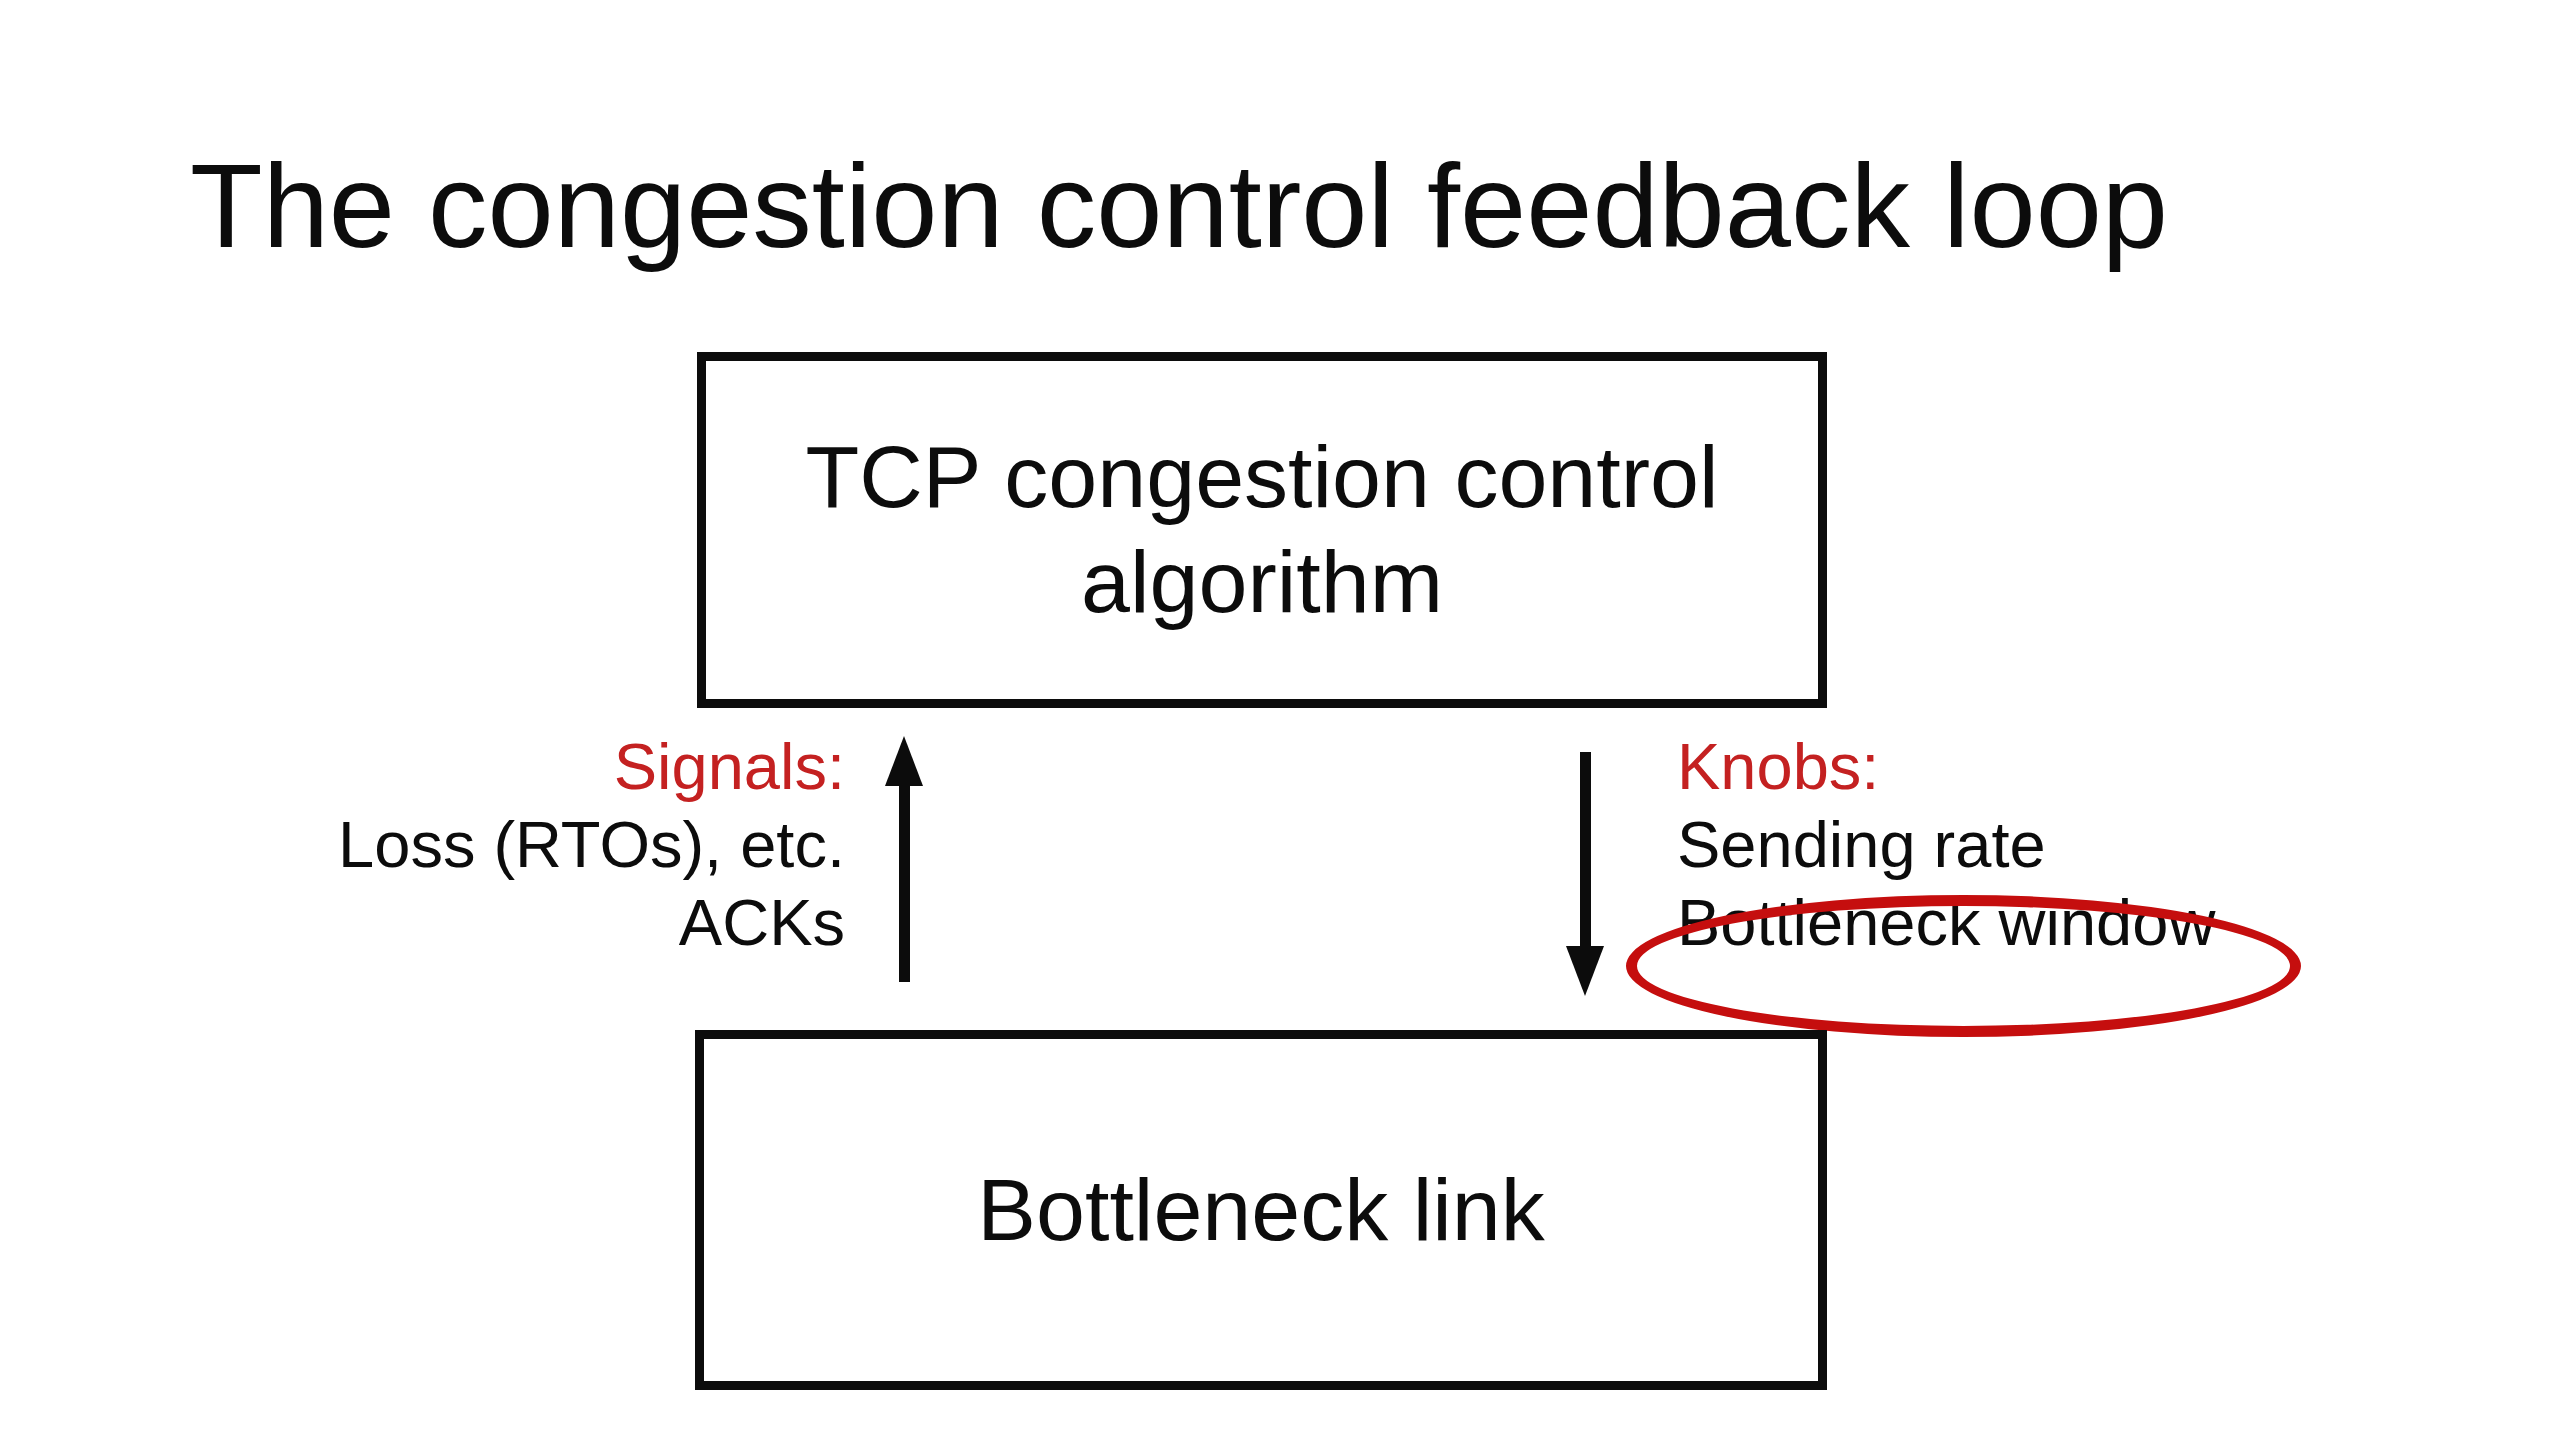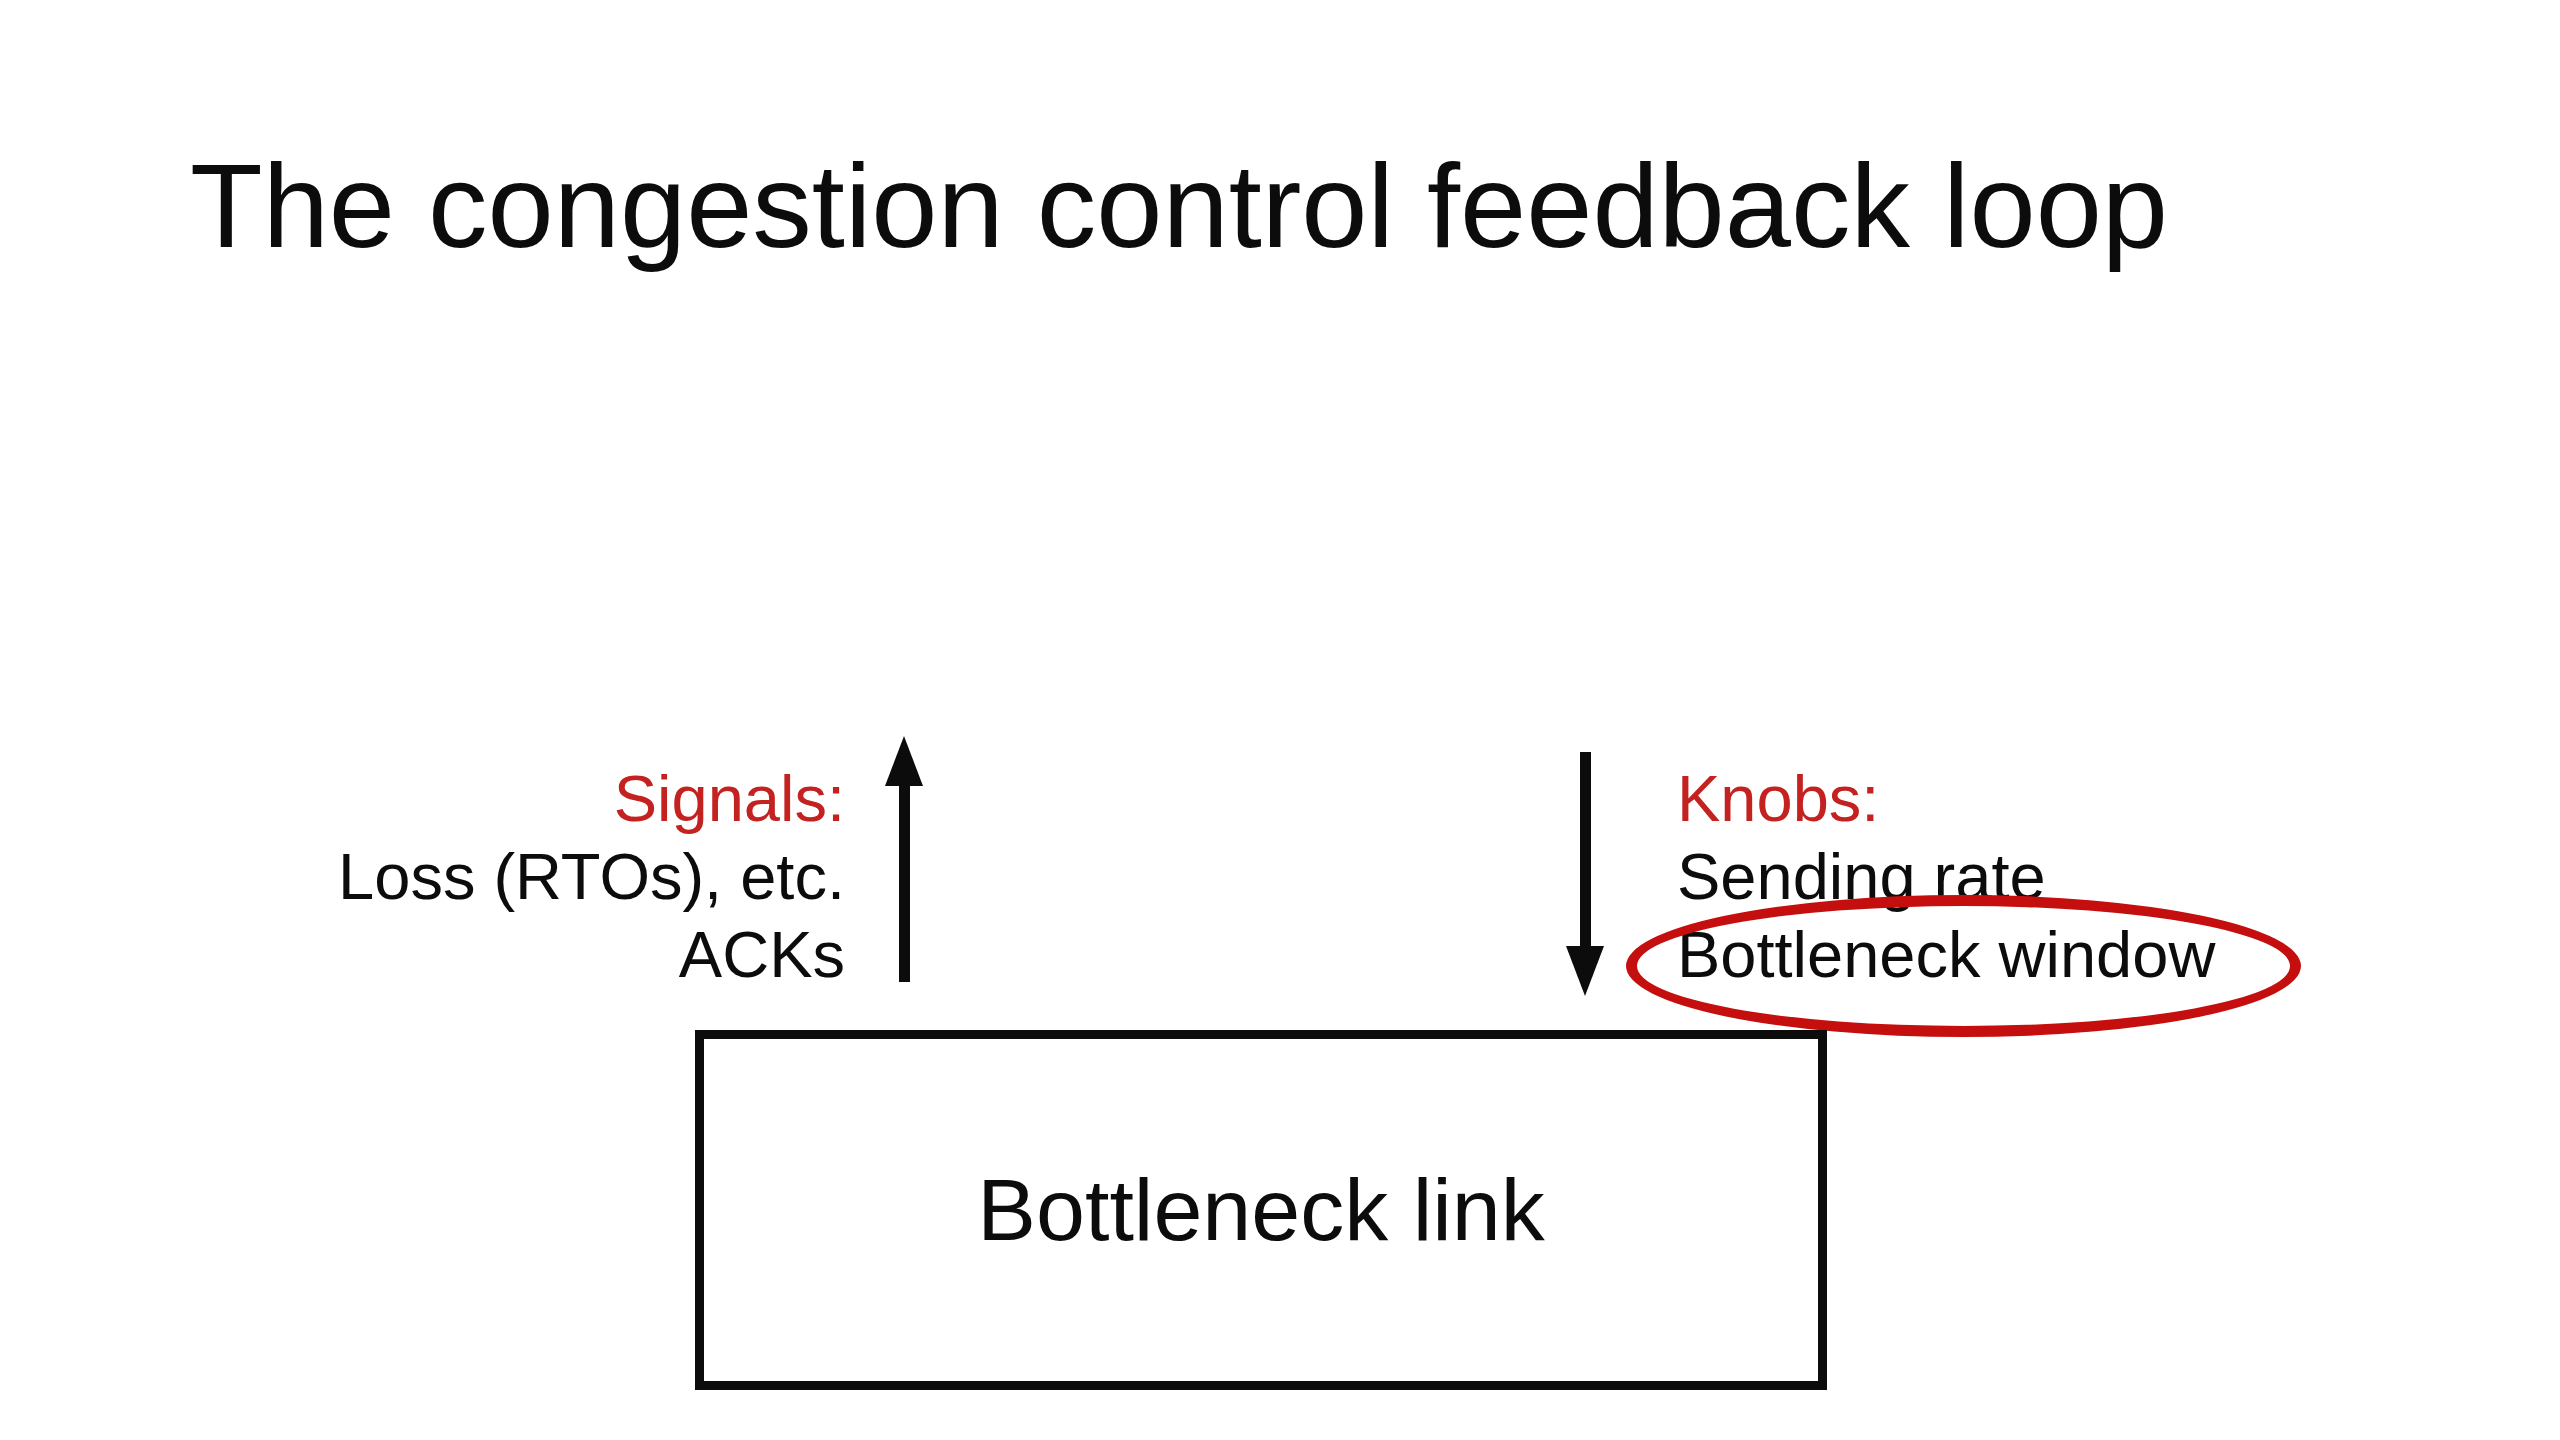--- a/index.html
+++ b/index.html
@@ -88,21 +88,21 @@
   }
   .arrow-down .head {
     left: 1566px;
     top: 946px;
     border-top: 50px solid var(--ink, #0c0c0c);
   }
 
   
   .label-block {
     position: absolute;
-    top: 760px;
+    top: 728px;
     font-size: 65px;
     line-height: 78px;
     white-space: nowrap;
   }
   .label-block--signals {
     right: 1715px; 
     text-align: right;
   }
   .label-block--knobs {
     left: 1677px;
@@ -125,20 +125,23 @@
     background: transparent;
   }
 </style>
 </head>
 <body>
 
 <div class="stage">
 
   <div class="slide-title">The congestion control feedback loop</div>
 
+  <div class="dbox dbox--tcp">
+    <span class="dbox-label">TCP congestion control algorithm</span>
+  </div>
 
   <div class="arrow-up">
     <div class="shaft"></div>
     <div class="head"></div>
   </div>
 
   <div class="label-block label-block--signals">
     <div class="label-heading">Signals:</div>
     <div>Loss (RTOs), etc.</div>
     <div>ACKs</div>

